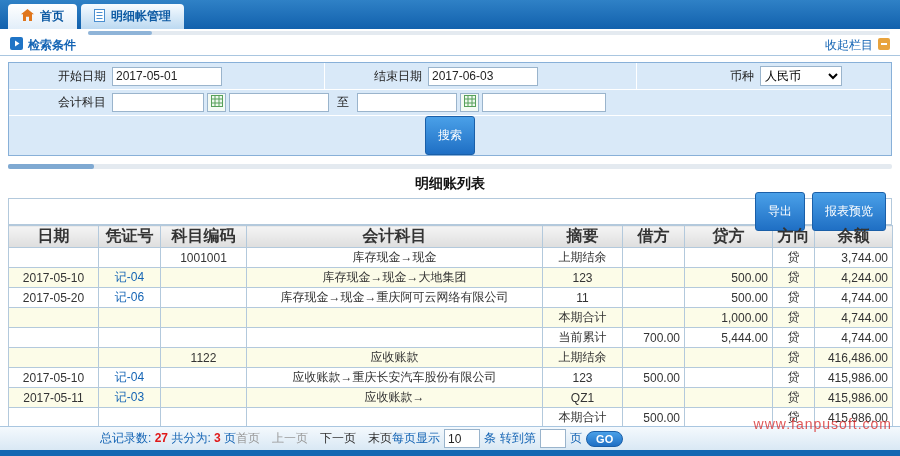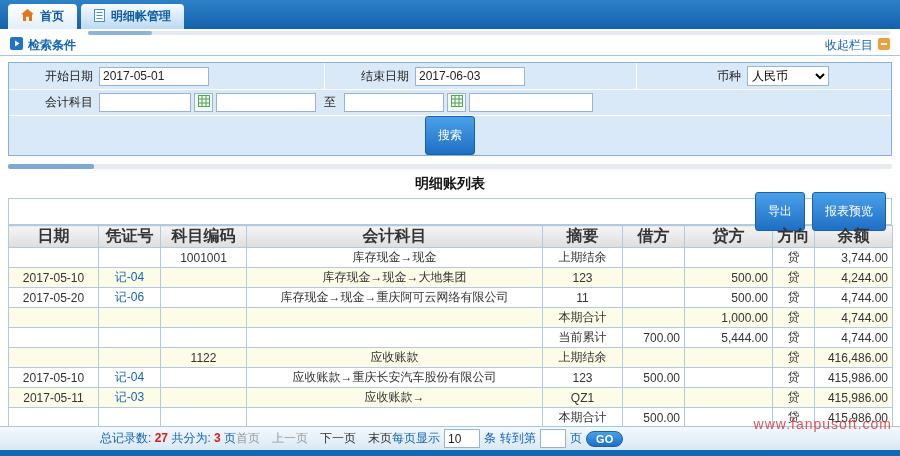--- a/index.html
+++ b/index.html
@@ -23,21 +23,21 @@
   .scrollthumb{height:4px;background:#8fb4d8;border-radius:2px;width:64px;}
   .thumb-b{width:86px;background:#7fa9d2;}
 
   
   .search-panel{margin:6px 8px 0;border:1px solid #88b0d8;background:#d9e9f8;}
   .sp-row{display:flex;align-items:center;min-height:26px;border-bottom:1px solid #fff;}
   .sp-row:last-child{border-bottom:none;}
   .sp-cell{display:flex;align-items:center;height:26px;}
   .sp-cell.w1{width:315px;} .sp-cell.w2{width:312px;border-left:1px solid #fff;}
   .sp-cell.w3{flex:1;border-left:1px solid #fff;padding-left:20px;}
-  .sp-label{width:90px;text-align:right;padding-right:6px;color:#222;}
+  .sp-label{width:103px;text-align:right;padding-right:6px;color:#222;}
   input.text{height:19px;border:1px solid #9ab4cc;background:#fff;padding:0 3px;font-size:12px;font-family:inherit;color:#222;}
   .in-date{width:110px;}
   .in-code{width:92px;} .in-name{width:100px;} .in-name2{width:124px;}
   select.currency{width:82px;height:20px;border:1px solid #9ab4cc;background:#fff;font-size:12px;font-family:inherit;}
   .cal-btn{width:19px;height:19px;border:1px solid #9ab4cc;background:#f4faf4;display:inline-flex;align-items:center;justify-content:center;margin:0 3px;cursor:pointer;padding:0;}
   .to-label{margin:0 8px;color:#222;}
   .sp-row.center{justify-content:center;}
   .btn-blue{background:linear-gradient(#4aa0e8,#1f6fc4);color:#fff;border:1px solid #1a5fa8;border-radius:3px;
             padding:10px 12px;font-size:12px;font-family:inherit;cursor:pointer;}
 

